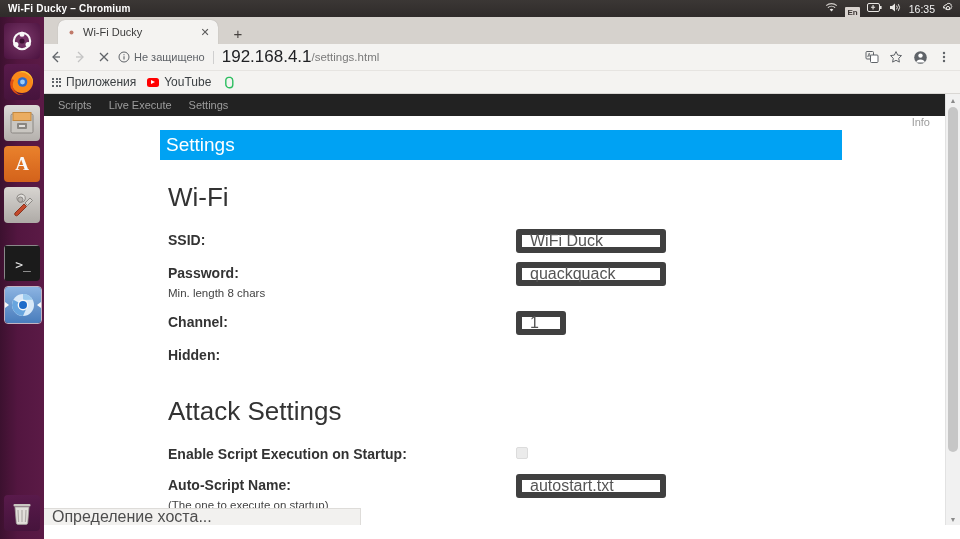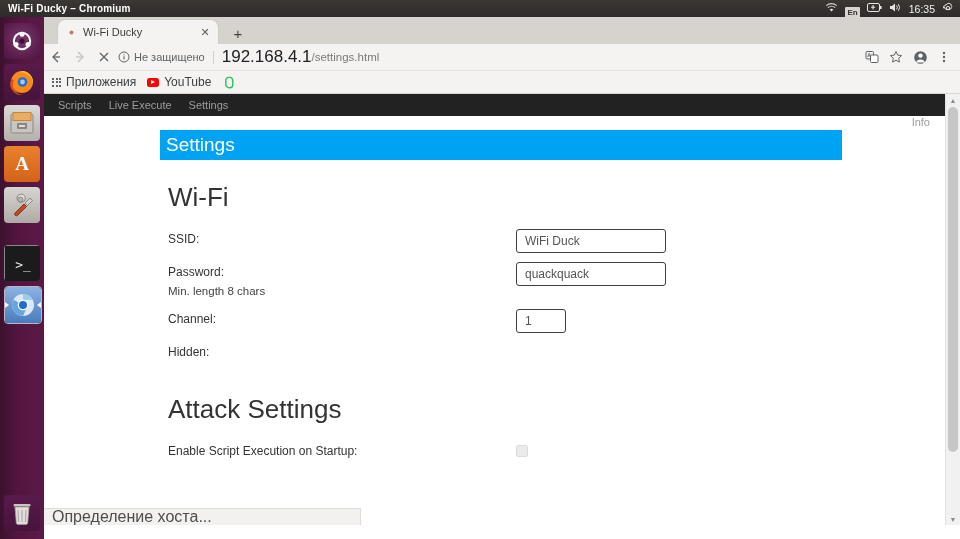--- a/index.html
+++ b/index.html
@@ -184,26 +184,26 @@
   }
   h2.sec-title {
     margin: 22px 0 16px 8px;
     font-size: 26px; font-weight: normal; color: #333333;
   }
   .frow {
     display: flex; align-items: flex-start;
     margin: 0 0 9px 8px; min-height: 22px;
   }
   .flabel { width: 348px; padding-top: 3px; }
-  .flabel .lbl { font-size: 12px; font-weight: normal; color: #333333; display: block; }
+  .flabel .lbl { font-size: 14px; font-weight: bold; color: #333333; display: block; }
   .flabel .hint { font-size: 11.5px; color: #444444; display: block; margin-top: 6px; }
   .ftext {
-    border: 1px solid #404040; border-radius: 3px;
+    border: 6px solid #404040; border-radius: 3px;
     height: 24px; padding: 0 8px;
-    font-size: 12px; color: #555555;
+    font-size: 16px; color: #555555;
     display: flex; align-items: center;
     background: #ffffff; box-sizing: border-box;
   }
   .ftext.wide { width: 150px; }
   .ftext.narrow { width: 50px; }
   .fcheck {
     width: 12px; height: 12px; margin-top: 4px;
     background: #ebebeb; border: 1px solid #dcdcdc; border-radius: 2px;
     box-sizing: border-box;
   }
@@ -510,20 +510,27 @@
 
         <h2 class="sec-title" style="margin-top:30px;">Attack Settings</h2>
 
         <div class="frow">
           <div class="flabel">
             <span class="lbl">Enable Script Execution on Startup:</span>
           </div>
           <div class="fcheck"></div>
         </div>
 
+        <div class="frow" style="margin-top:8px;">
+          <div class="flabel">
+            <span class="lbl">Auto-Script Name:</span>
+            <span class="hint">(The one to execute on startup)</span>
+          </div>
+          <div class="ftext wide">autostart.txt</div>
+        </div>
 
       </div>
 
       <div id="pg-scroll">
         <div class="arr">▲</div>
         <div id="pg-thumb"></div>
         <div class="arr" style="position:absolute; bottom:0; width:14px;">▼</div>
       </div>
 
       <div id="statusbar">Определение хоста...</div>

